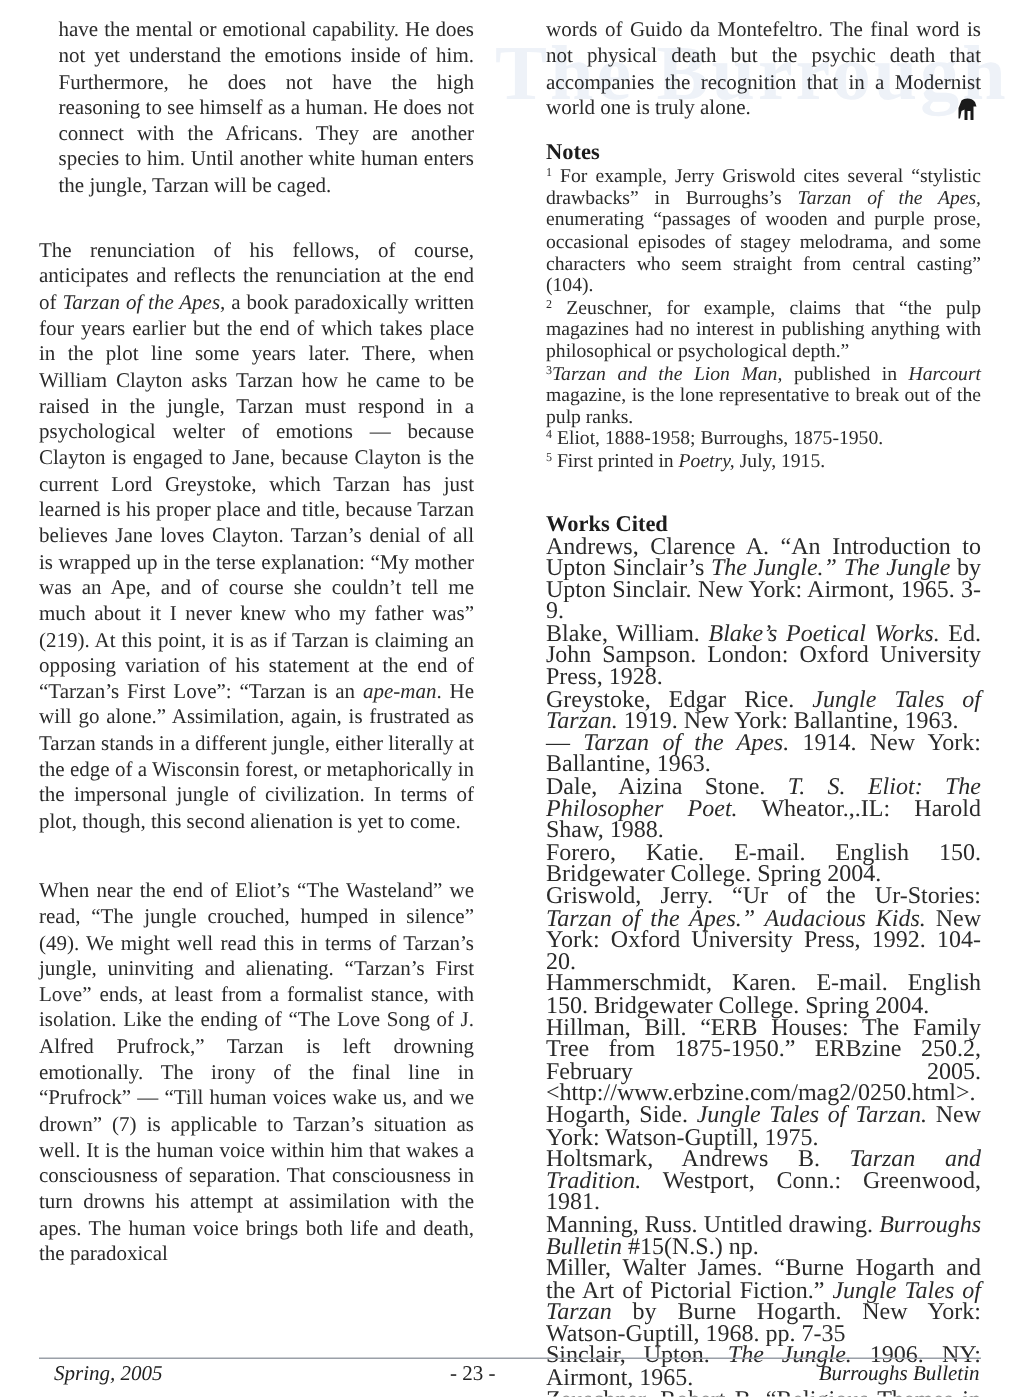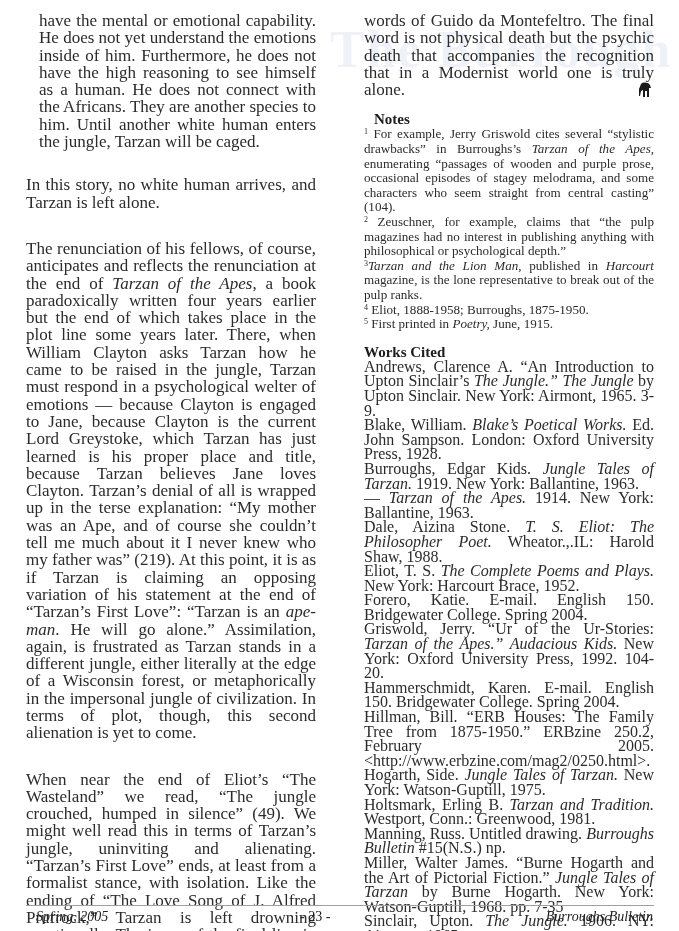--- a/index.html
+++ b/index.html
@@ -11,85 +11,83 @@
     position: relative;
   }
   .page { position: absolute; left: 0; top: 0; width: 679px; height: 931px; }
   .watermark {
     position: absolute; left: 330px; top: 20px; width: 340px; height: 120px;
     color: #eef2f8; font-size: 52px; font-weight: bold; letter-spacing: 2px;
     pointer-events: none; white-space: nowrap; overflow: hidden;
   }
   .col-left { position: absolute; left: 26px; top: 12px; width: 290px; }
   .col-right { position: absolute; left: 364px; top: 12px; width: 290px; }
-  p { margin: 0; text-align: justify; font-size: 17px; line-height: 17.3px; }
+  p { margin: 0; text-align: justify; font-size: 14px; line-height: 17.3px; }
   .blockquote { padding-left: 13px; margin-bottom: 26px; }
   .para { margin-bottom: 29px; }
   .para.tight { margin-bottom: 0; }
   em, i { font-style: italic; }
   .ape-icon { display: inline-block; float: right; width: 14px; height: 16px; margin-top: 1px; margin-right: 2px; }
   h2 {
     margin: 0; font-family: "Liberation Serif", serif; font-weight: bold;
     font-size: 15px; line-height: 16px; color: #1c1c1c;
   }
-  .notes-h { margin-top: 13px; margin-left: 10px; }
-  .works-h { margin-top: 12px; }
+  .notes-h { margin-top: 13px; }
+  .works-h { margin-top: 27px; }
   .note, .cite {
     font-size: 13.1px; line-height: 14.6px; text-align: justify; margin: 0;
   }
   .cite { font-size: 16px; }
   sup { font-size: 8px; line-height: 0; vertical-align: 4px; }
   .footer-rule { position: absolute; left: 26px; top: 905px; width: 628px; height: 1px; background: #9aa0a8; }
   .footer { position: absolute; top: 909px; font-size: 14px; font-style: italic; color: #222; }
   .footer.left { left: 36px; text-align: center; }
   .footer.center { left: 300px; font-style: normal; }
   .footer.right { right: 26px; }
 </style>
 </head>
 <body>
 
 <div class="page">
 
   <div class="watermark">The Burroughs</div>
 
   <div class="col-left">
     <p class="blockquote">have the mental or emotional capability. He does not yet understand the emotions inside of him. Furthermore, he does not have the high reasoning to see himself as a human. He does not connect with the Africans. They are another species to him. Until another white human enters the jungle, Tarzan will be caged.</p>
-    <p class="para">In this story, no white human arrives, and Tarzan is left alone.</p>
     <p class="para"><span>The renunciation of his fellows, of course, anticipates and reflects the renunciation at the end of </span><em>Tarzan of the Apes</em><span>, a book paradoxically written four years earlier but the end of which takes place in the plot line some years later. There, when William Clayton asks Tarzan how he came to be raised in the jungle, Tarzan must respond in a psychological welter of emotions — because Clayton is engaged to Jane, because Clayton is the current Lord Greystoke, which Tarzan has just learned is his proper place and title, because Tarzan believes Jane loves Clayton. Tarzan’s denial of all is wrapped up in the terse explanation: “My mother was an Ape, and of course she couldn’t tell me much about it I never knew who my father was” (219). At this point, it is as if Tarzan is claiming an opposing variation of his statement at the end of “Tarzan’s First Love”: “Tarzan is an </span><em>ape-man</em><span>. He will go alone.” Assimilation, again, is frustrated as Tarzan stands in a different jungle, either literally at the edge of a Wisconsin forest, or metaphorically in the impersonal jungle of civilization. In terms of plot, though, this second alienation is yet to come.</span></p>
     <p class="para tight">When near the end of Eliot’s “The Wasteland” we read, “The jungle crouched, humped in silence” (49). We might well read this in terms of Tarzan’s jungle, uninviting and alienating. “Tarzan’s First Love” ends, at least from a formalist stance, with isolation. Like the ending of “The Love Song of J. Alfred Prufrock,” Tarzan is left drowning emotionally. The irony of the final line in “Prufrock” — “Till human voices wake us, and we drown” (7)  is applicable to Tarzan’s situation as well. It is the human voice within him that wakes a consciousness of separation. That consciousness in turn drowns his attempt at assimilation with the apes. The human voice brings both life and death, the paradoxical</p>
   </div>
 
   <div class="col-right">
     <p><span>words of Guido da Montefeltro. The final word is not physical death but the psychic death that accompanies the recognition that in a Modernist world one is truly alone.</span><span class="ape-icon"><svg width="14" height="16" viewBox="0 0 14 16">
             <path d="M3 2 C5 0 10 0 12 3 L13 6 L11 6 L11 15 L9 15 L9 9 L7 9 L7 15 L5 15 L5 8 L3 9 L2 14 L1 14 L1 7 Z" fill="#1a1a1a"></path>
           </svg></span></p>
 
     <h2 class="notes-h">Notes</h2>
     <div>
       <p class="note"><sup>1</sup> <span>For example, Jerry Griswold cites several “stylistic drawbacks” in Burroughs’s </span><em>Tarzan of the Apes,</em><span> enumerating “passages of wooden and purple prose, occasional episodes of stagey melodrama, and some characters who seem straight from central casting” (104).</span></p>
       <p class="note"><sup>2</sup> <span>Zeuschner, for example, claims that “the pulp magazines had no interest in publishing anything with philosophical or psychological depth.”</span></p>
       <p class="note"><sup>3</sup><em>Tarzan and the Lion Man,</em><span> published in </span><em>Harcourt</em><span> magazine, is the lone representative to break out of the pulp ranks.</span></p>
       <p class="note"><sup>4</sup> <span>Eliot, 1888-1958; Burroughs, 1875-1950.</span></p>
-      <p class="note"><sup>5</sup> <span>First printed in </span><em>Poetry,</em><span> June, 1915.</span></p>
+      <p class="note"><sup>5</sup> <span>First printed in </span><em>Poetry,</em><span> July, 1915.</span></p>
     </div>
 
     <h2 class="works-h">Works Cited</h2>
     <div id="works-list">
         <p class="cite"><span>Andrews, Clarence A. “An Introduction to Upton Sinclair’s </span><em>The Jungle.” The Jungle</em><span> by Upton Sinclair. New York: Airmont, 1965. 3-9.</span></p>
         <p class="cite"><span>Blake, William. </span><em>Blake’s Poetical Works.</em><span> Ed. John Sampson. London: Oxford University Press, 1928.</span></p>
-        <p class="cite"><span>Burroughs, Edgar Kids. </span><em>Jungle Tales of Tarzan.</em><span> 1919. New York: Ballantine, 1963.</span></p>
+        <p class="cite"><span>Greystoke, Edgar Rice. </span><em>Jungle Tales of Tarzan.</em><span> 1919. New York: Ballantine, 1963.</span></p>
         <p class="cite"><span>— </span><em>Tarzan of the Apes.</em><span> 1914. New York: Ballantine, 1963.</span></p>
         <p class="cite"><span>Dale, Aizina Stone. </span><em>T. S. Eliot: The Philosopher Poet.</em><span> Wheator.,.IL: Harold Shaw, 1988.</span></p>
-        <p class="cite"><span>Eliot, T. S. </span><em>The Complete Poems and Plays.</em><span> New York: Harcourt Brace, 1952.</span></p>
         <p class="cite"><span>Forero, Katie. E-mail. English 150. Bridgewater College. Spring 2004.</span><em></em><span></span></p>
         <p class="cite"><span>Griswold, Jerry. “Ur of the Ur-Stories: </span><em>Tarzan of the Apes.” Audacious Kids.</em><span> New York: Oxford University Press, 1992. 104-20.</span></p>
         <p class="cite"><span>Hammerschmidt, Karen. E-mail. English 150. Bridgewater College. Spring 2004.</span><em></em><span></span></p>
         <p class="cite"><span>Hillman, Bill. “ERB Houses: The Family Tree from 1875-1950.” ERBzine 250.2, February 2005. &lt;http://www.erbzine.com/mag2/0250.html&gt;.</span><em></em><span></span></p>
         <p class="cite"><span>Hogarth, Side. </span><em>Jungle Tales of Tarzan.</em><span> New York: Watson-Guptill, 1975.</span></p>
-        <p class="cite"><span>Holtsmark, Erling B. </span><em>Tarzan and Tradition.</em><span> Westport, Conn.: Greenwood, 1981.</span></p>
+        <p class="cite"><span>Holtsmark, Andrews B. </span><em>Tarzan and Tradition.</em><span> Westport, Conn.: Greenwood, 1981.</span></p>
         <p class="cite"><span>Manning, Russ. Untitled drawing. </span><em>Burroughs Bulletin</em><span> #15(N.S.) np.</span></p>
         <p class="cite"><span>Miller, Walter James. “Burne Hogarth and the Art of Pictorial Fiction.” </span><em>Jungle Tales of Tarzan</em><span> by Burne Hogarth. New York: Watson-Guptill, 1968. pp. 7-35</span></p>
         <p class="cite"><span>Sinclair, Upton. </span><em>The Jungle.</em><span> 1906. NY: Airmont, 1965.</span></p>
         <p class="cite"><span>Zeuschner, Robert B. “Religious Themes in the Novels of Edgar Rice Burroughs.” </span></p>
       </div>
   </div>
 
   <div class="footer-rule"></div>
   <div class="footer left">Spring, 2005</div>
   <div class="footer center">- 23 -</div>

